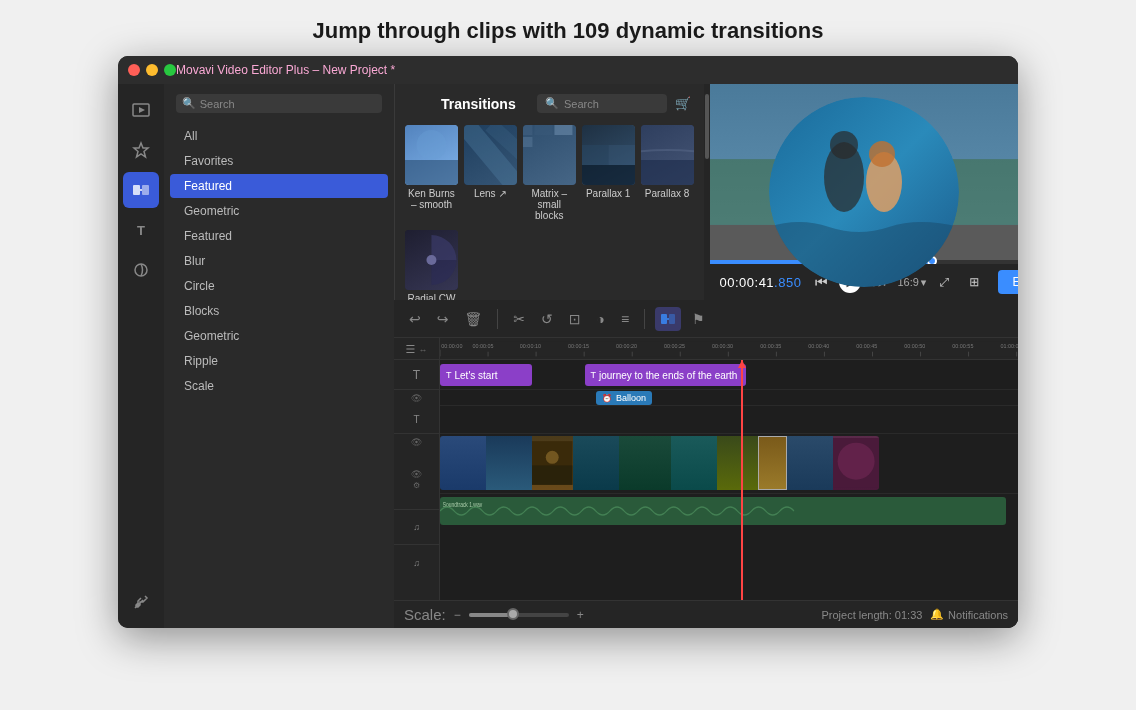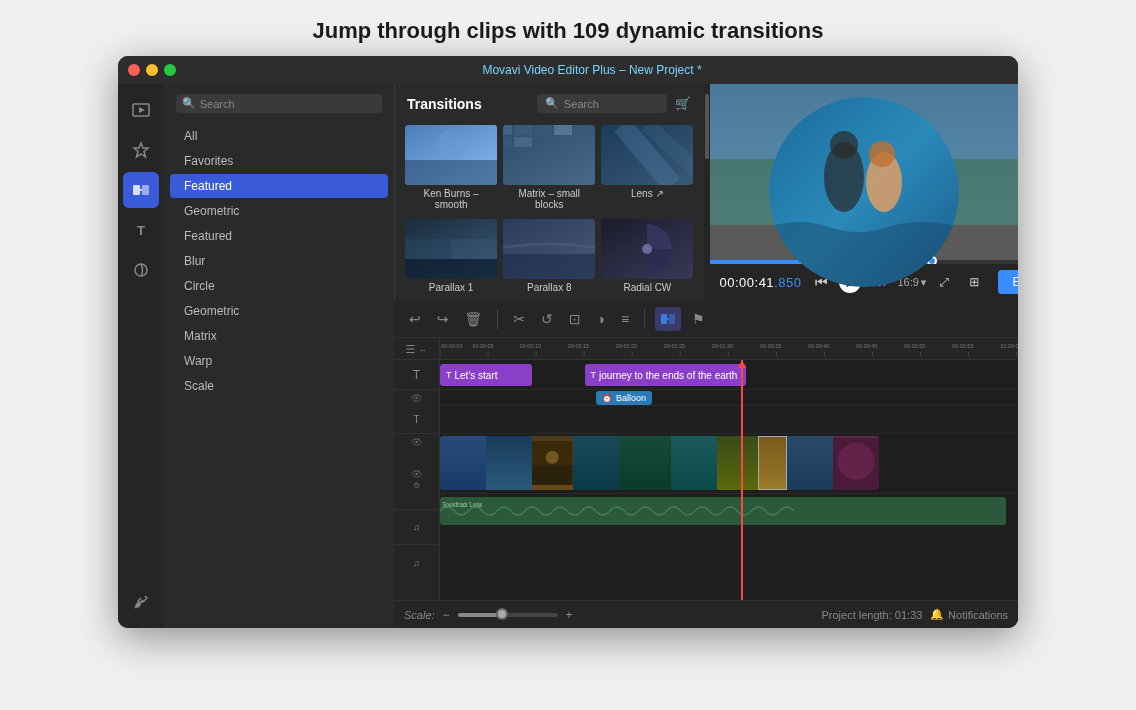--- a/index.html
+++ b/index.html
@@ -46,23 +46,23 @@
     .traffic-lights { display: flex; gap: 6px; }
     .traffic-light {
       width: 12px; height: 12px;
       border-radius: 50%;
     }
     .tl-red { background: #ff5f57; }
     .tl-yellow { background: #febc2e; }
     .tl-green { background: #28c840; }
     .title-bar-text {
       flex: 1;
-      text-align: center;
+      text-align: left;
       font-size: 12px;
-      color: #7dd3fc;
+      color: #f9a8d4;
     }
 
     
     .app-body {
       display: flex;
       flex: 1;
       overflow: hidden;
     }
 
     
@@ -154,41 +154,42 @@
     .grid-header {
       padding: 10px 12px 8px;
       display: flex;
       align-items: center;
       justify-content: space-between;
     }
     .grid-title {
       font-size: 14px;
       font-weight: 600;
       color: #fff;
+      margin-left: 34px;
     }
     .grid-controls { display: flex; gap: 8px; align-items: center; }
     .grid-search {
       display: flex;
       align-items: center;
       background: #3a3a3a;
       border-radius: 4px;
       padding: 3px 8px;
       gap: 5px;
       width: 130px;
     }
     .grid-search input {
       background: none; border: none; outline: none;
       color: #ccc; font-size: 11px; flex: 1;
     }
     .grid-search input::placeholder { color: #888; }
     .cart-icon { color: #888; font-size: 13px; cursor: pointer; }
 
     .transitions-grid {
       display: grid;
-      grid-template-columns: repeat(3, 1fr);
+      grid-template-columns: repeat(5, 1fr);
       gap: 6px;
       padding: 4px 10px;
       overflow-y: auto;
       flex: 1;
     }
     .transitions-grid::-webkit-scrollbar { width: 4px; }
     .transitions-grid::-webkit-scrollbar-track { background: #2a2a2a; }
     .transitions-grid::-webkit-scrollbar-thumb { background: #555; border-radius: 2px; }
 
     .transition-item {
@@ -367,21 +368,21 @@
     
     .scale-bar {
       height: 28px;
       background: #252525;
       display: flex;
       align-items: center;
       padding: 0 10px;
       gap: 8px;
       border-top: 1px solid #333;
     }
-    .scale-label { font-size: 11px; color: #888; font-style: italic; }
+    .scale-label { font-size: 15px; color: #888; }
     .scale-slider-track {
       width: 100px;
       height: 4px;
       background: #444;
       border-radius: 2px;
       position: relative;
     }
     .scale-slider-fill {
       height: 100%;
       background: #888;
@@ -470,23 +471,23 @@
         </div>
       </div>
       <div class="category-list">
         <div class="category-item">All</div>
         <div class="category-item">Favorites</div>
         <div class="category-item active">Featured</div>
         <div class="category-item">Geometric</div>
         <div class="category-item">Featured</div>
         <div class="category-item">Blur</div>
         <div class="category-item">Circle</div>
+        <div class="category-item">Blocks</div>
         <div class="category-item">Geometric</div>
-        <div class="category-item">Matrix</div>
-        <div class="category-item">Warp</div>
+        <div class="category-item">Ripple</div>
         <div class="category-item">Scale</div>
       </div>
     </div>
 
     <div style="flex:1; display:flex; flex-direction:column; overflow:hidden;">
       <div style="flex:1; display:flex; overflow:hidden;">
 
         <div class="transitions-grid-area" style="width:370px;">
           <div class="grid-header">
             <div class="grid-title">Transitions</div>
@@ -510,56 +511,56 @@
                         <stop offset="0%" stop-color="#4a7ab5"></stop>
                         <stop offset="100%" stop-color="#8abef5"></stop>
                       </linearGradient>
                     </defs>
                   <rect width="110" height="60" fill="url(#kb)"></rect>
                   <rect x="0" y="35" width="110" height="25" fill="#1a3a5a" opacity="0.5"></rect>
                   <circle cx="55" cy="20" r="15" fill="#6a9ed5" opacity="0.4"></circle>
                 </svg>
               </div>
               <div class="transition-label">Ken Burns – smooth</div>
+            </div>
+            <div class="transition-item">
+              <div class="transition-thumb thumb-lens">
+                <svg width="100%" height="100%" viewBox="0 0 110 60" preserveAspectRatio="xMidYMid slice">
+                  <defs>
+                      <linearGradient id="ln" x1="0%" y1="0%" x2="100%" y2="100%">
+                        <stop offset="0%" stop-color="#1a3a5a"></stop>
+                        <stop offset="100%" stop-color="#3a5a7a"></stop>
+                      </linearGradient>
+                    </defs>
+                  <rect width="110" height="60" fill="url(#ln)"></rect>
+                  <line x1="30" y1="0" x2="80" y2="60" stroke="#5a8ab0" stroke-width="20" opacity="0.3"></line>
+                  <line x1="55" y1="0" x2="110" y2="50" stroke="#4a7a9a" stroke-width="15" opacity="0.2"></line>
+                </svg>
+              </div>
+              <div class="transition-label">Lens ↗</div>
             </div>
             <div class="transition-item">
               <div class="transition-thumb thumb-matrix">
                 <svg width="100%" height="100%" viewBox="0 0 110 60" preserveAspectRatio="xMidYMid slice">
                   <defs>
                       <linearGradient id="mx" x1="0%" y1="0%" x2="100%" y2="100%">
                         <stop offset="0%" stop-color="#2a4a6a"></stop>
                         <stop offset="100%" stop-color="#4a6a8a"></stop>
                       </linearGradient>
                     </defs>
                   <rect width="110" height="60" fill="url(#mx)"></rect>
                   <rect x="0" y="0" width="18" height="10" fill="#5a7a9a" opacity="0.5"></rect>
                   <rect x="20" y="0" width="18" height="10" fill="#4a6a8a" opacity="0.4"></rect>
                   <rect x="40" y="0" width="18" height="10" fill="#3a5a7a" opacity="0.5"></rect>
                   <rect x="0" y="12" width="18" height="10" fill="#4a6a8a" opacity="0.3"></rect>
                   <rect x="20" y="12" width="18" height="10" fill="#5a7a9a" opacity="0.5"></rect>
                   <rect x="60" y="0" width="18" height="10" fill="#6a8aaa" opacity="0.6"></rect>
                 </svg>
               </div>
               <div class="transition-label">Matrix – small blocks</div>
-            </div>
-            <div class="transition-item">
-              <div class="transition-thumb thumb-lens">
-                <svg width="100%" height="100%" viewBox="0 0 110 60" preserveAspectRatio="xMidYMid slice">
-                  <defs>
-                      <linearGradient id="ln" x1="0%" y1="0%" x2="100%" y2="100%">
-                        <stop offset="0%" stop-color="#1a3a5a"></stop>
-                        <stop offset="100%" stop-color="#3a5a7a"></stop>
-                      </linearGradient>
-                    </defs>
-                  <rect width="110" height="60" fill="url(#ln)"></rect>
-                  <line x1="30" y1="0" x2="80" y2="60" stroke="#5a8ab0" stroke-width="20" opacity="0.3"></line>
-                  <line x1="55" y1="0" x2="110" y2="50" stroke="#4a7a9a" stroke-width="15" opacity="0.2"></line>
-                </svg>
-              </div>
-              <div class="transition-label">Lens ↗</div>
             </div>
 
             <div class="transition-item">
               <div class="transition-thumb thumb-parallax1">
                 <svg width="100%" height="100%" viewBox="0 0 110 60" preserveAspectRatio="xMidYMid slice">
                   <defs>
                       <linearGradient id="p1" x1="0%" y1="0%" x2="100%" y2="100%">
                         <stop offset="0%" stop-color="#1a2a3a"></stop>
                         <stop offset="100%" stop-color="#3a5a7a"></stop>
                       </linearGradient>

